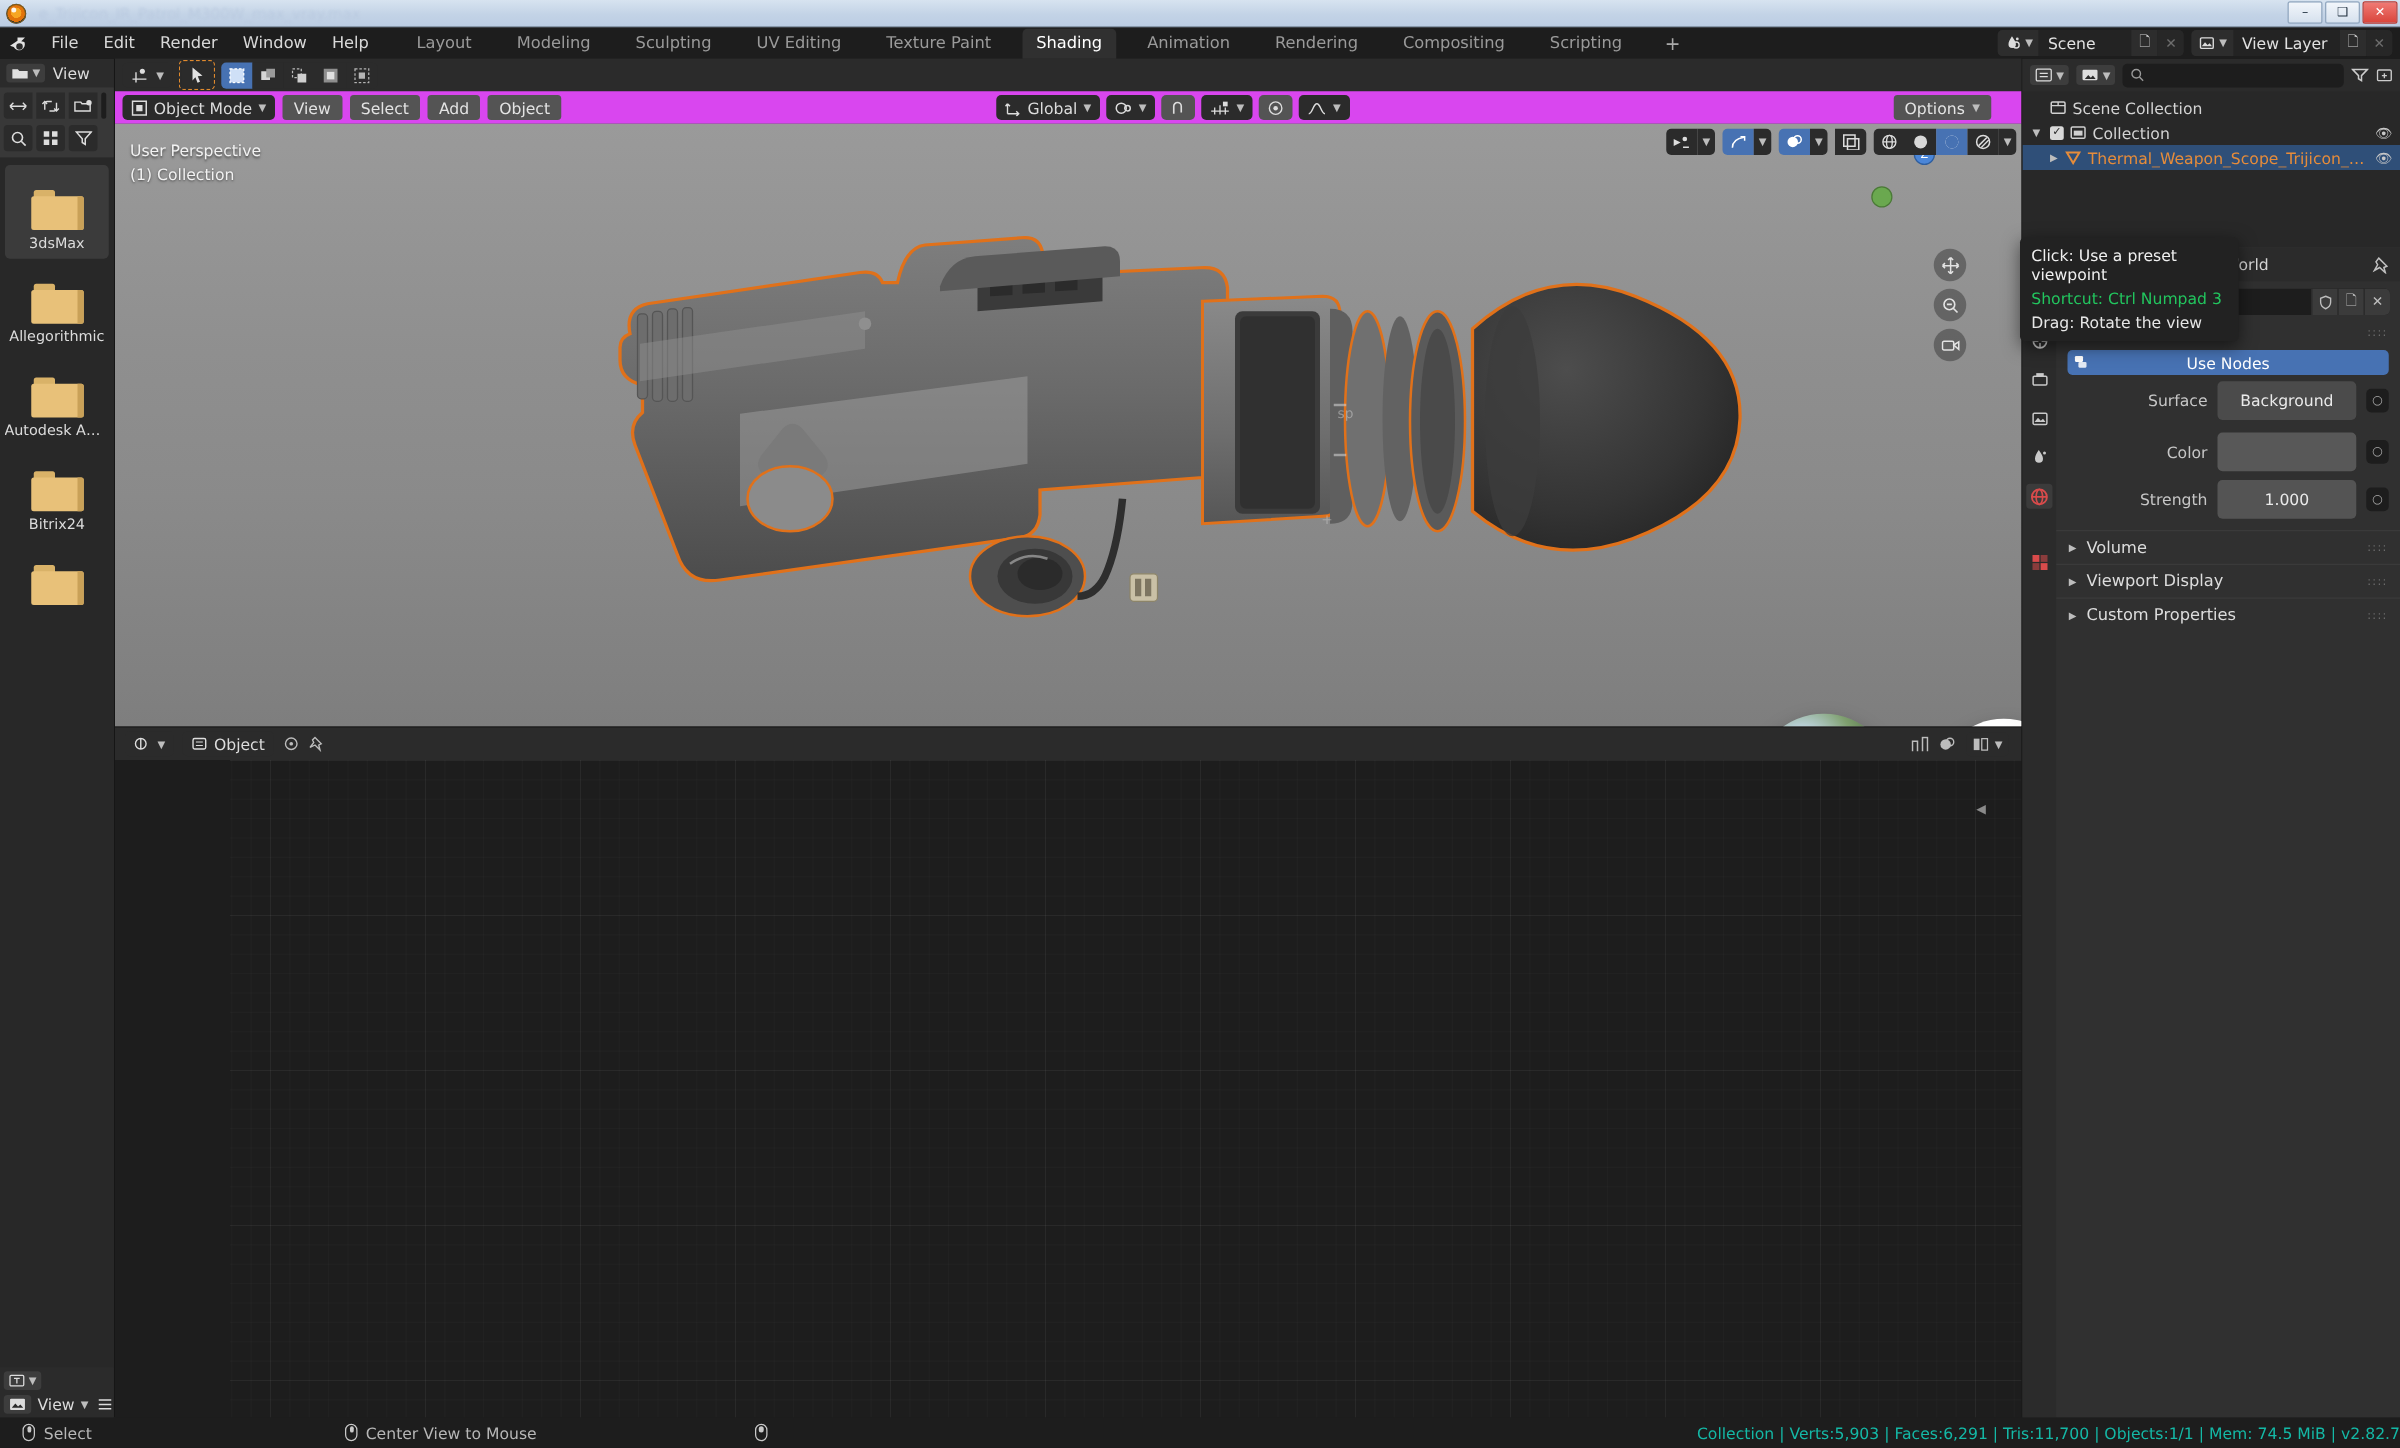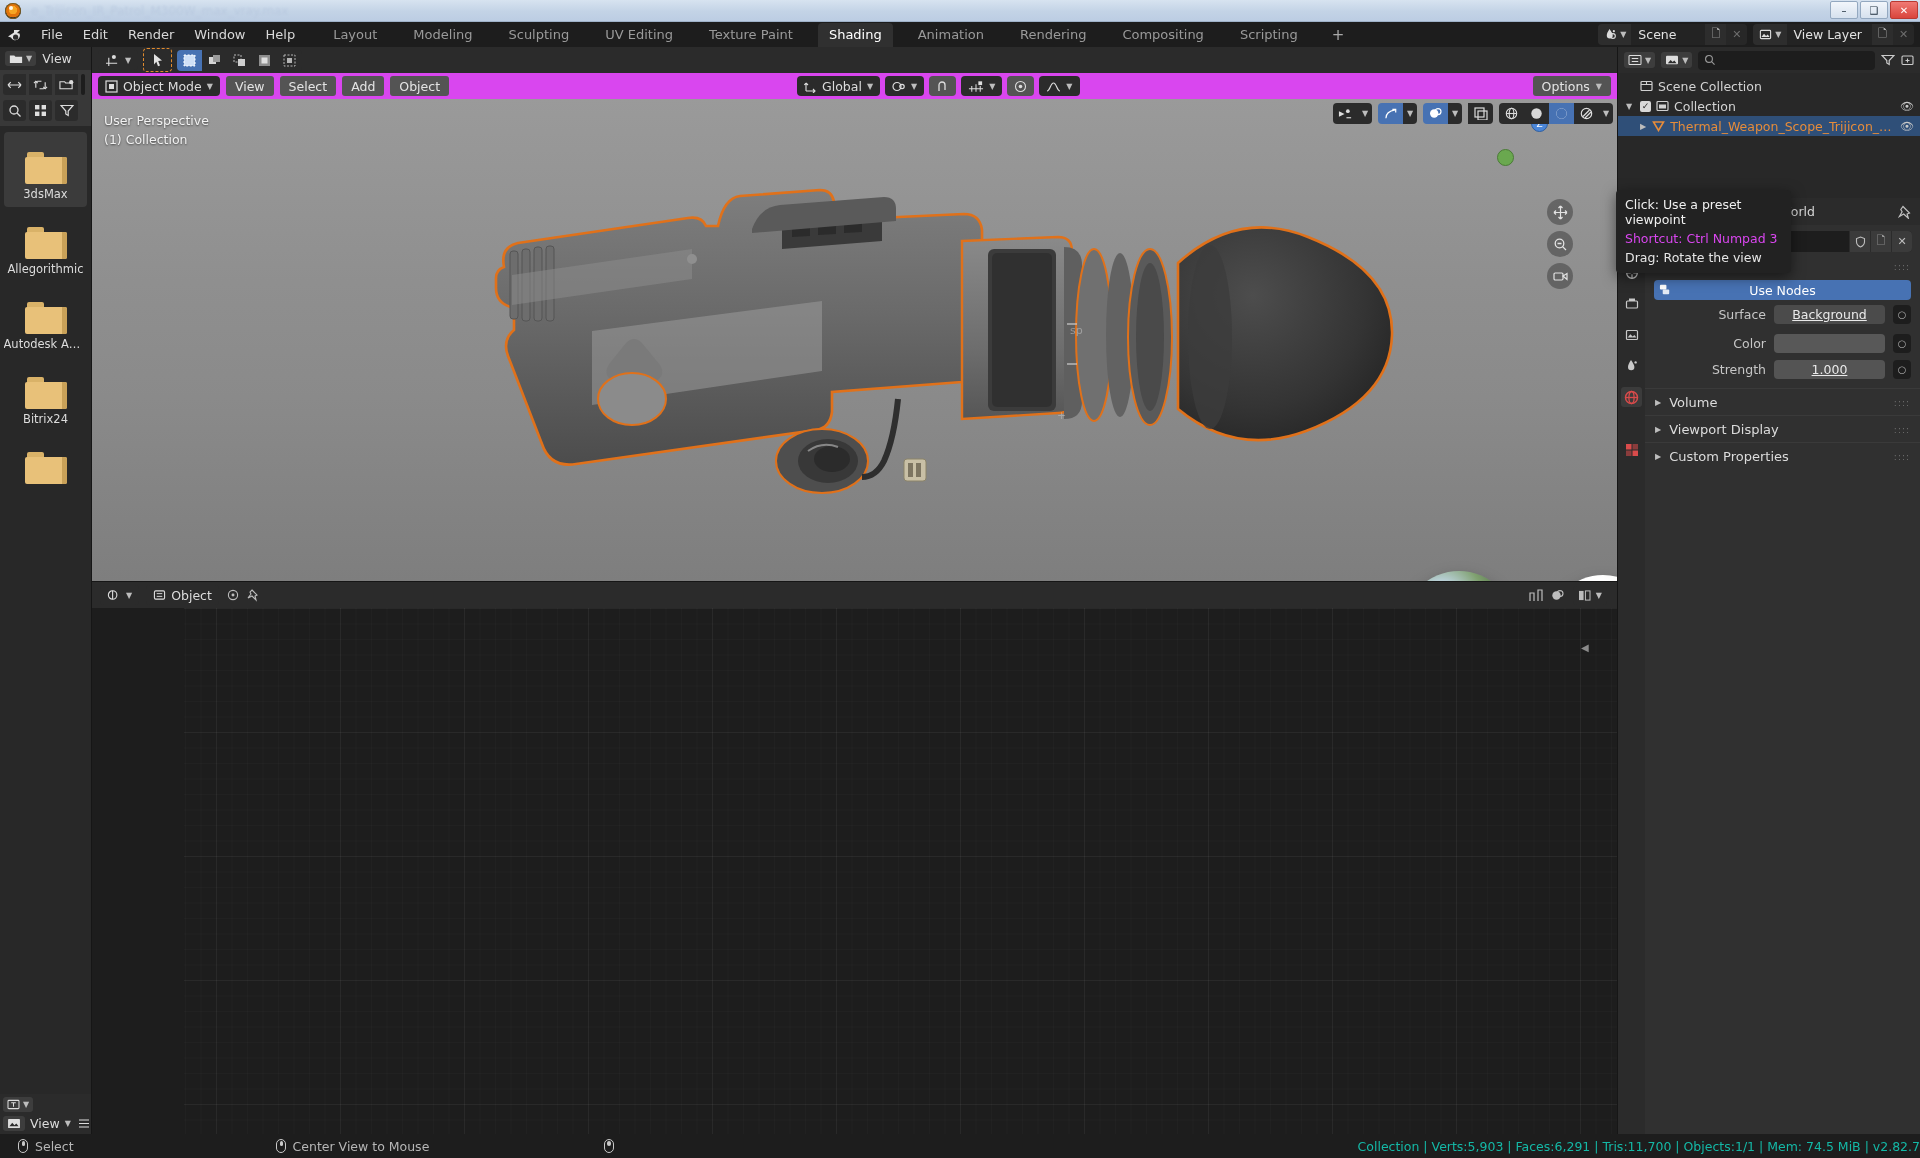--- a/index.html
+++ b/index.html
@@ -104,21 +104,21 @@
   .vp-text { position:absolute; left:12px; font-size:12.5px; color:#f2f2f2; text-shadow:0 1px 2px rgba(0,0,0,.55);}
   .gizmo { position:absolute; right:40px; top:16px; width:76px; height:76px; }
   .gz-ball { position:absolute; width:17px;height:17px;border-radius:50%; }
   .navbtns { position:absolute; right:44px; top:100px; display:flex; flex-direction:column; gap:6px; }
   .navbtn { width:26px;height:26px;border-radius:50%; background:rgba(64,64,64,.55); display:flex;align-items:center;justify-content:center;}
   .tooltip {
     position:absolute; left:1524px; top:143px; width:175px; background:#222222; border-radius:4px;
     padding:7px 9px 8px; box-shadow:0 4px 14px rgba(0,0,0,.5); z-index:40;
   }
   .tt-l1{font-size:12.5px;color:#f0f0f0;}
-  .tt-l2{font-size:12.5px;color:#d946ef;margin-top:4px;}
+  .tt-l2{font-size:12.5px;color:#22c55e;margin-top:4px;}
   .tt-l3{font-size:12.5px;color:#e6e6e6;margin-top:4px;}
 
   
   .se-wrap { flex:1 1 auto; display:flex; flex-direction:column; min-height:0; border-top:1px solid #161616;}
   .se-header { height:26px; flex:0 0 26px; background:#2b2b2b; display:flex;align-items:center;gap:7px;padding:0 8px; position:relative;}
   .se-body { flex:1 1 auto; position:relative; background:#1d1d1d;
     background-image:
       linear-gradient(rgba(255,255,255,.035) 1px, transparent 1px),
       linear-gradient(90deg, rgba(255,255,255,.035) 1px, transparent 1px),
       linear-gradient(rgba(255,255,255,.018) 1px, transparent 1px),
@@ -151,21 +151,21 @@
   .pdatafield .ic{background:#3b3b3b;height:100%;display:flex;align-items:center;gap:3px;padding:0 5px;}
   .pdatafield .nm{flex:1 1 auto;padding-left:8px;font-size:12.5px;color:#e8e8e8;}
   .pdatafield .b{width:21px;height:100%;display:flex;align-items:center;justify-content:center;color:#bdbdbd;font-size:11px;background:#3b3b3b;border-left:1px solid #2b2b2b;}
   .panel-hdr { display:flex; align-items:center; gap:7px; padding:7px 10px 5px; font-size:13px; color:#e0e0e0;}
   .panel-hdr .tri{font-size:8px;color:#c2c2c2;}
   .grip{margin-left:auto;color:#6d6d6d;letter-spacing:1px;font-size:9px;}
   .usenodes { margin:1px 9px 0; height:20px; background:#4772b3; border-radius:4px; display:flex; align-items:center; justify-content:center; position:relative; font-size:12.5px; color:#fff;}
   .usenodes .lic{position:absolute;left:5px;top:3px;}
   .prow { display:flex; align-items:center; gap:8px; padding:5px 9px 0 9px; }
   .prow .lbl { width:112px; text-align:right; font-size:12.5px; color:#c6c6c6;}
-  .prow .ctl { flex:1 1 auto; height:19px; background:#545454; border-radius:4px; display:flex; align-items:center; justify-content:center; font-size:12.5px; color:#eaeaea;text-decoration:underline;}
+  .prow .ctl { flex:1 1 auto; height:31px; background:#545454; border-radius:4px; display:flex; align-items:center; justify-content:center; font-size:12.5px; color:#eaeaea;}
   .prow .ctl.dark { background:#4b4b4b; }
   .prow .dot { width:18px;height:19px; background:#1d1d1d; border-radius:4px; display:flex;align-items:center;justify-content:center; color:#aaa; font-size:10px;}
   .subpanel { display:flex; align-items:center; gap:8px; padding:6px 10px 5px; font-size:13px; color:#dcdcdc; border-top:1px solid #3a3a3a;}
 
   
   .statusbar { height:24px; flex:0 0 24px; background:#1d1d1d; display:flex; align-items:center; padding:0 10px; font-size:12.5px; color:#b6b6b6; position:relative;}
   .sb-item { display:flex; align-items:center; gap:7px; }
   .sb-right{ position:absolute; right:0; color:#14b8a6; white-space:nowrap;}
   .mouse { width:10px;height:14px;border:1.4px solid #c9c9c9;border-radius:5px 5px 5px 5px; position:relative;}
   .mouse i{position:absolute;left:2.6px;top:1px;width:3.4px;height:5px;background:#c9c9c9;border-radius:2px;}
@@ -463,21 +463,21 @@
                 </svg>
             </div>
             <div class="pill">
               <svg width="15" height="13" viewBox="0 0 15 13">
                   <path d="M1 11c3 0 3.5-8 6.5-8s3.5 8 6.5 8" fill="none" stroke="#ddd" stroke-width="1.2"></path>
                 </svg>
               <span class="chev">▼</span>
             </div>
           </div>
 
-          <div class="mbtn" style="position:absolute;right:6px;background:#545454;display:flex;gap:6px;justify-content:space-between;">
+          <div class="mbtn" style="position:absolute;right:24px;background:#545454;display:flex;gap:6px;justify-content:space-between;">
             <span>Options</span>
             <span class="chev">▼</span>
           </div>
         </div>
 
         <div class="viewport">
           <div style="position:absolute;right:4px;top:4px;display:flex;align-items:center;gap:6px;z-index:10;">
             <div class="grpbtn">
               <div>
                   <svg width="15" height="12" viewBox="0 0 16 12">

